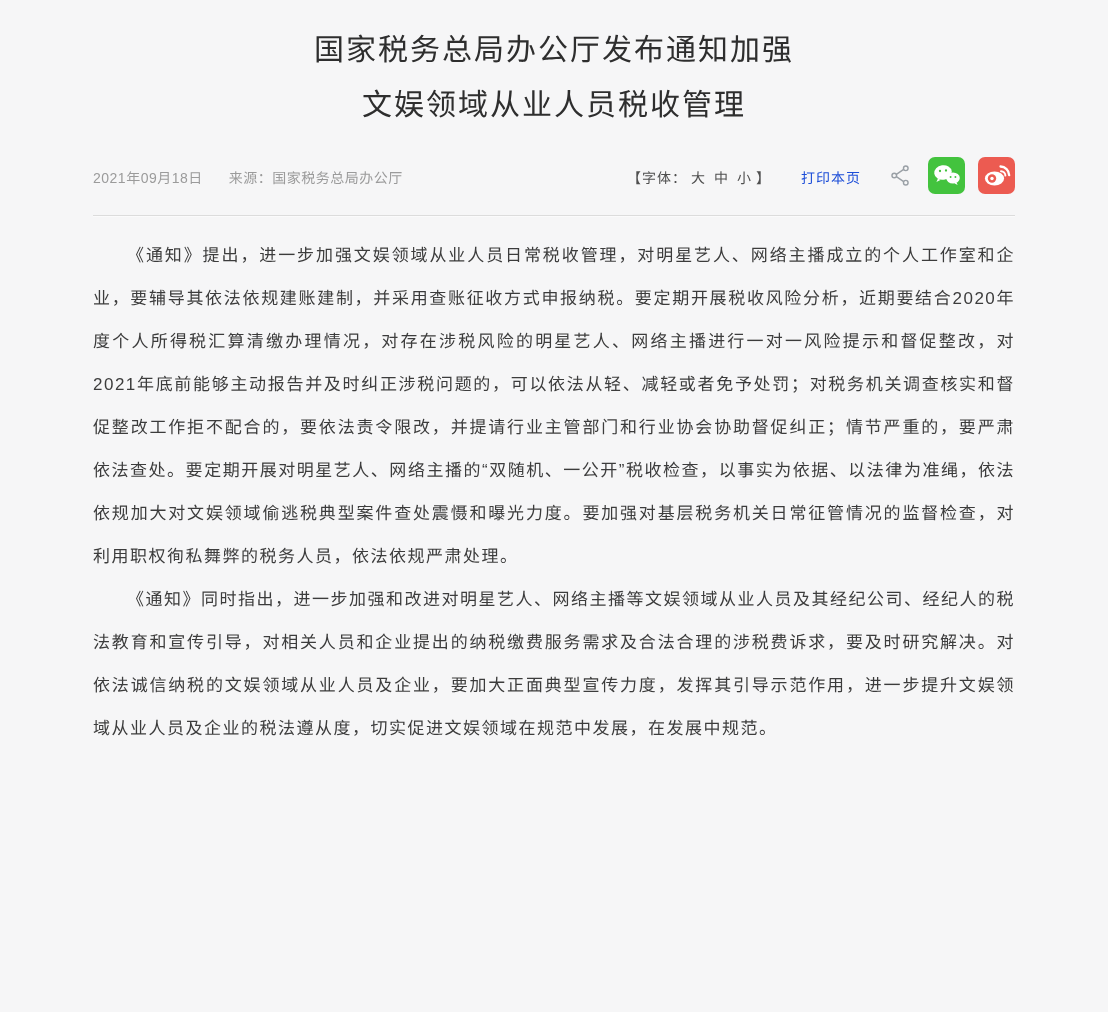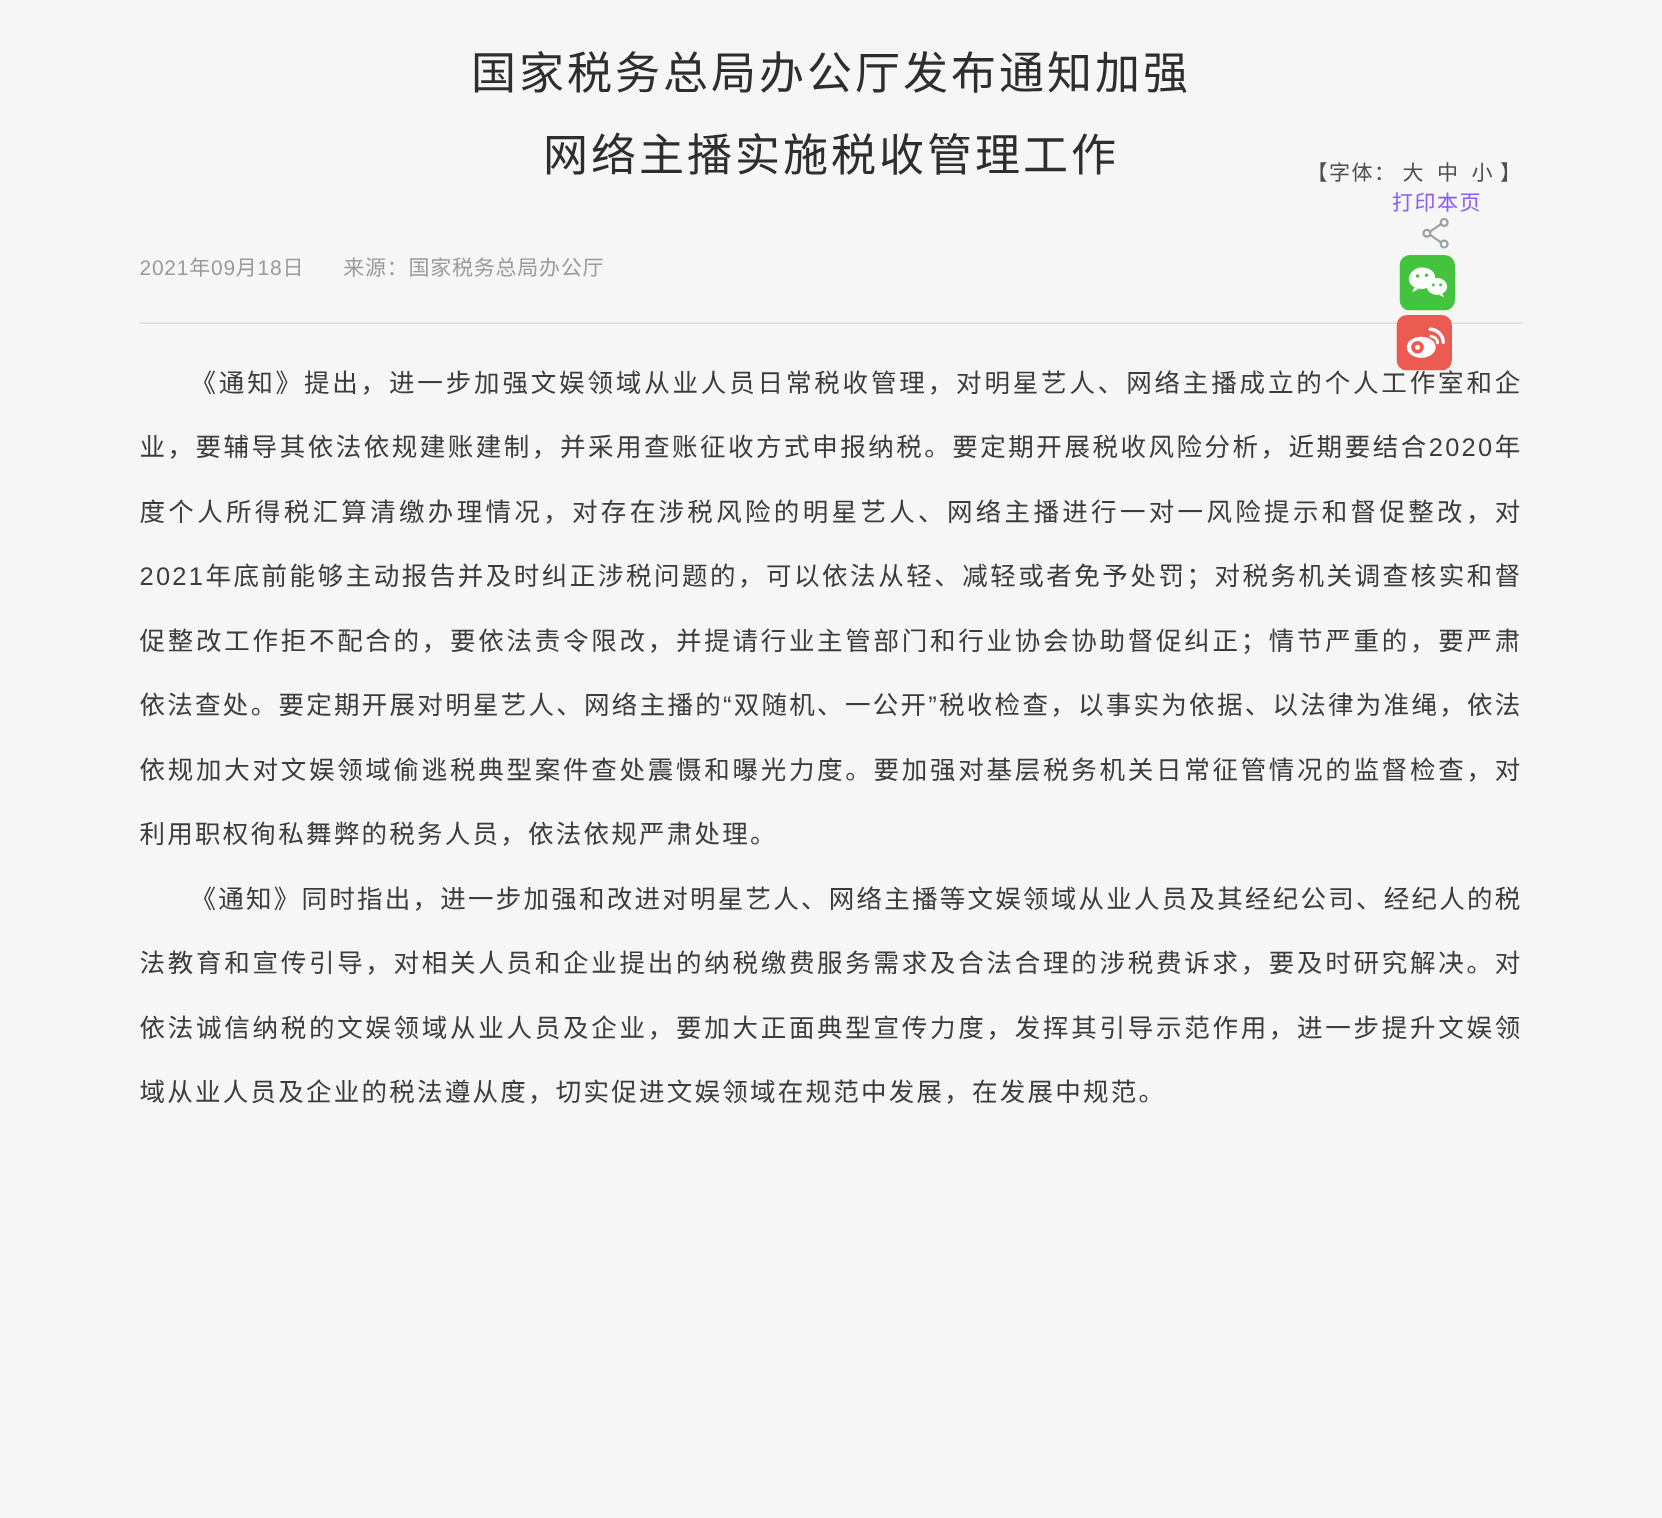--- a/index.html
+++ b/index.html
@@ -35,32 +35,31 @@
     color: #9b9b9b;
     height: 38px;
   }
   .meta-date { letter-spacing: 0.5px; }
   .meta-source { margin-left: 26px; letter-spacing: 0.5px; text-align: right; }
   .meta-right {
     margin-left: auto;
     display: flex;
     align-items: center;
     color: #4f4f4f;
-    flex-direction: column;
   }
   .font-ctl { display: flex; align-items: center; letter-spacing: 1px; }
   .font-size-link {
     cursor: pointer;
     margin: 0 4px;
     color: #4f4f4f;
     text-decoration: none;
   }
   .print-link {
     margin-left: 30px;
-    color: #8b5cf6;
+    color: #1d4ed8;
     cursor: pointer;
     text-decoration: none;
     letter-spacing: 1px;
   }
   .icon-btn {
     display: inline-flex;
     align-items: center;
     justify-content: center;
     cursor: pointer;
     border: none;
@@ -93,21 +92,21 @@
   }
 </style>
 </head>
 <body>
 
 <div class="page">
   <div class="container">
 
     <h1 class="title">
       <div class="t-line">国家税务总局办公厅发布通知加强</div>
-      <div class="t-line">网络主播实施税收管理工作</div>
+      <div class="t-line">文娱领域从业人员税收管理</div>
     </h1>
 
     <div class="meta-row">
       <span class="meta-date">2021年09月18日</span>
       <span class="meta-source"><span>来源：</span><span>国家税务总局办公厅</span></span>
 
       <div class="meta-right">
         <span class="font-ctl">
           <span>【字体：</span>
           <a class="font-size-link">大</a>

